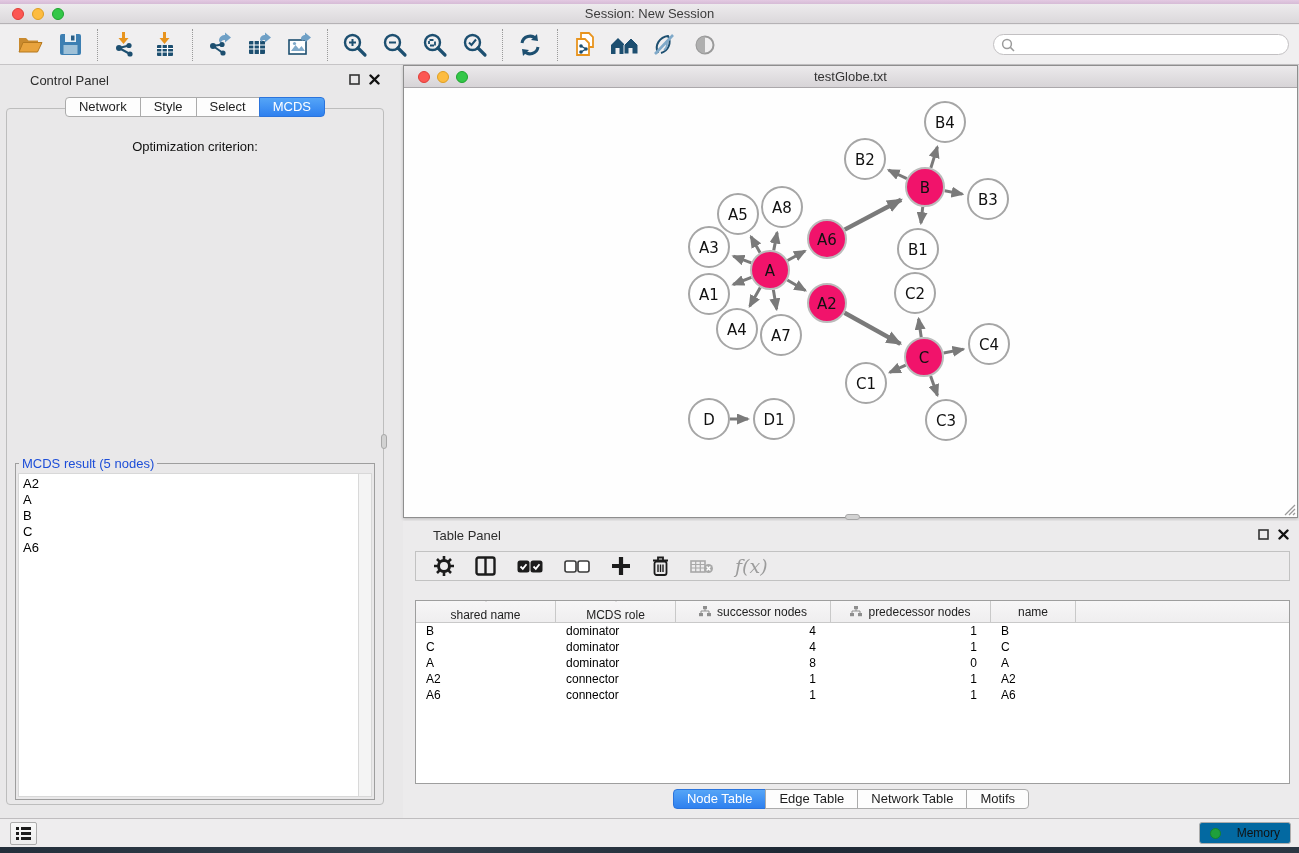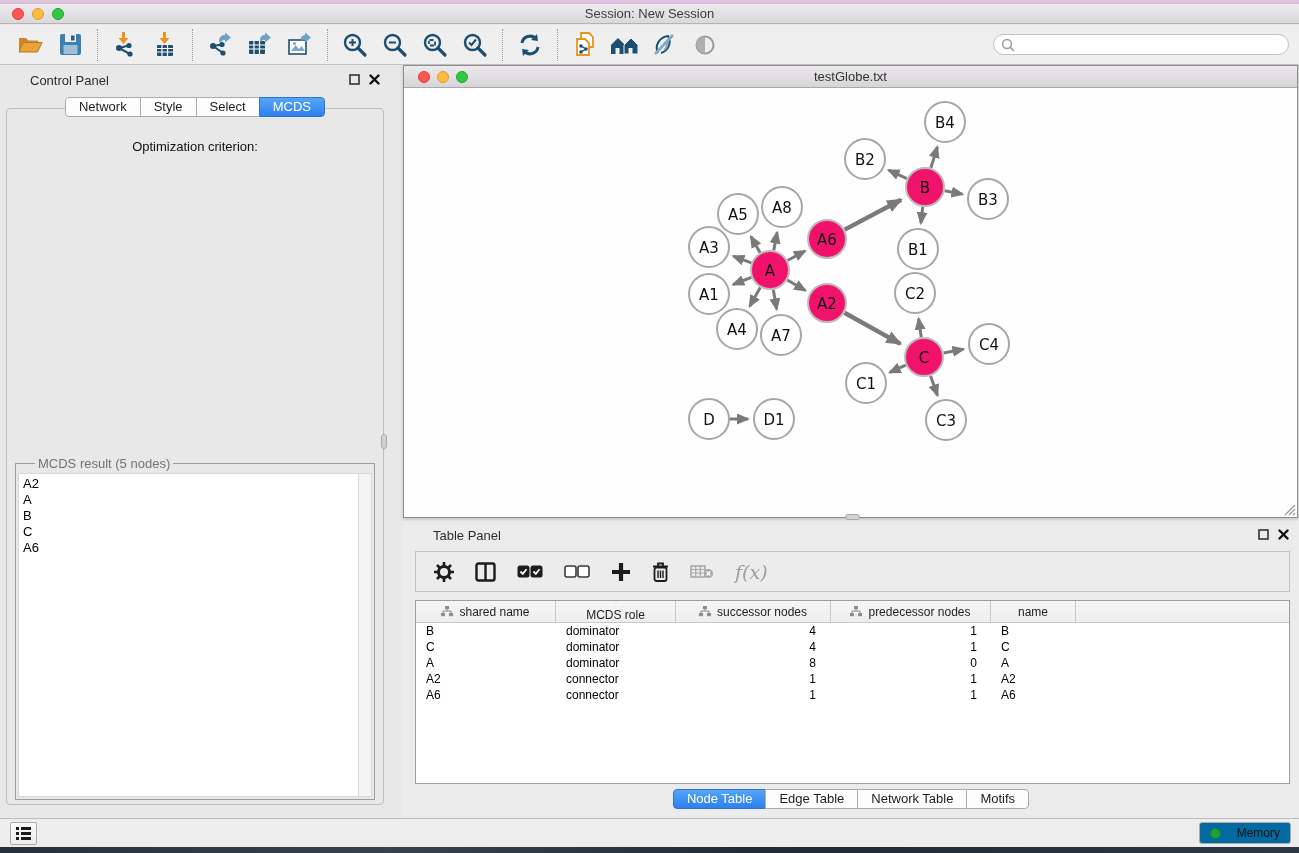--- a/index.html
+++ b/index.html
@@ -49,21 +49,21 @@
              background:linear-gradient(#5FA9F8,#2E7FEF); display:flex; flex-direction:column;
              align-items:center; justify-content:center; gap:2px; }
   .stepper i { width:0; height:0; border-left:4px solid transparent; border-right:4px solid transparent; }
   .stepper .up { border-bottom:4px solid #fff; }
   .stepper .dn { border-top:4px solid #fff; }
   .cp-buttons { position:absolute; top:86px; left:0; right:0; display:flex; justify-content:center; gap:14px; }
   .mac-btn { height:21px; line-height:19px; padding:0 15px; font-size:13px; background:linear-gradient(#FFFFFF,#F2F2F2);
              border:1px solid #ACACAC; border-radius:4px; color:#111; cursor:default; }
   .result-group { position:absolute; left:8px; right:8px; top:347px; bottom:4px;
                   border:1px solid #9E9E9E; background:#E9E8E9; }
-  .result-group legend { font-size:13px; color:#737373; margin-left:19px; padding:0 3px; }
+  .result-group legend { font-size:13px; color:#1d4ed8; margin-left:3px; padding:0 3px; }
   .result-inner { position:absolute; top:2px; left:2px; right:2px; bottom:2px; background:#fff;
                   border:1px solid #D8D8D8; display:flex; }
   .result-list { flex:1; padding:2px 0 0 4px; font-size:13px; line-height:16px; color:#000; }
   .result-scroll { width:13px; background:#F4F4F4; border-left:1px solid #D9D9D9; }
 
   
   .right-area { position:absolute; left:390px; right:0; top:0; bottom:0; background:#E9E8E9; }
 
   
   .net-win { position:absolute; left:13px; right:1px; top:-1px; height:453px; background:#FEFEFE;
@@ -75,31 +75,31 @@
   .nw-canvas svg { width:100%; height:100%; display:block; }
   .nw-grip { position:absolute; right:1px; bottom:1px; }
 
   .split-handle-v { position:absolute; left:3px; top:368px; width:6px; height:15px;
                     background:#D2D2D2; border:1px solid #A8A8A8; border-radius:3px; }
   .split-handle-h { position:absolute; left:455px; top:448px; width:15px; height:6px;
                     background:#D2D2D2; border:1px solid #A8A8A8; border-radius:3px; }
 
   
   .table-panel { position:absolute; left:13px; right:0; top:455px; bottom:0; background:#ECEBEC; }
-  .tp-toolbar { position:absolute; top:30px; left:12px; right:9px; height:41px; border:1px solid #C2C2C2;
+  .tp-toolbar { position:absolute; top:30px; left:12px; right:9px; height:30px; border:1px solid #C2C2C2;
                 background:#EDECED; display:flex; align-items:center; gap:21px; padding-left:18px; }
   .fx { font-family:"DejaVu Serif","Liberation Serif",serif; font-style:italic; font-size:19px; color:#9C9C9C; }
   .tp-table { position:absolute; top:79px; left:12px; right:9px; bottom:34px; background:#fff;
               border:1px solid #9E9E9E; overflow:hidden; }
   .tbl-head { display:flex; height:22px; border-bottom:1px solid #C9C9C9; background:linear-gradient(#F7F6F7,#EFEEEF); }
   .th-cell { display:flex; align-items:center; justify-content:center; gap:6px; font-size:12px; color:#222;
              border-right:1px solid #C9C9C9; height:100%; }
   .tbl-row { display:flex; height:16px; font-size:12px; color:#000; }
   .td-cell { height:16px; line-height:16px; overflow:hidden; white-space:nowrap; }
-  .c0 { width:140px; padding-left:10px; }
+  .c0 { width:140px; padding-left:10px;flex-direction:column; }
   .c1 { width:120px; padding-left:10px;flex-direction:column; }
   .c2 { width:155px; text-align:right; padding-right:15px; }
   .c3 { width:160px; text-align:right; padding-right:14px; }
   .c4 { width:85px;  padding-left:10px; }
   .th-cell.c0,.th-cell.c1,.th-cell.c2,.th-cell.c3,.th-cell.c4 { padding:0; text-align:center; }
   .tp-tabs { position:absolute; bottom:9px; left:0; right:0; display:flex; justify-content:center; }
 
   
   .statusbar { position:absolute; bottom:6px; left:0; right:0; height:29px; background:#EEEDEE; border-top:1px solid #BFBDBF; }
   .list-btn { position:absolute; left:10px; top:3px; width:27px; height:23px; background:linear-gradient(#F8F8F8,#EDEDED);

